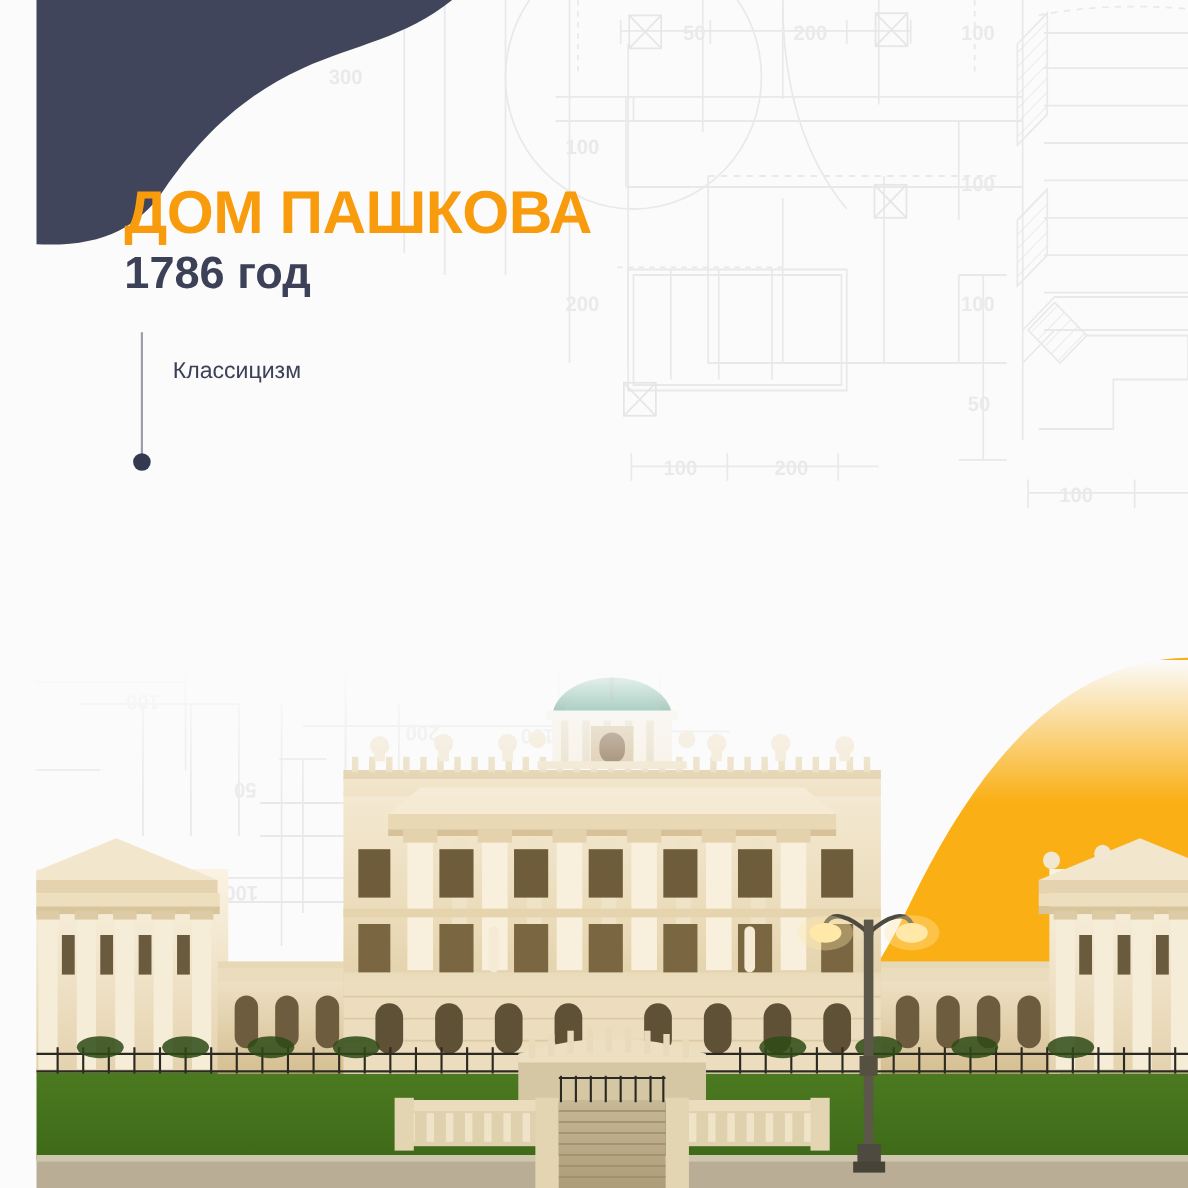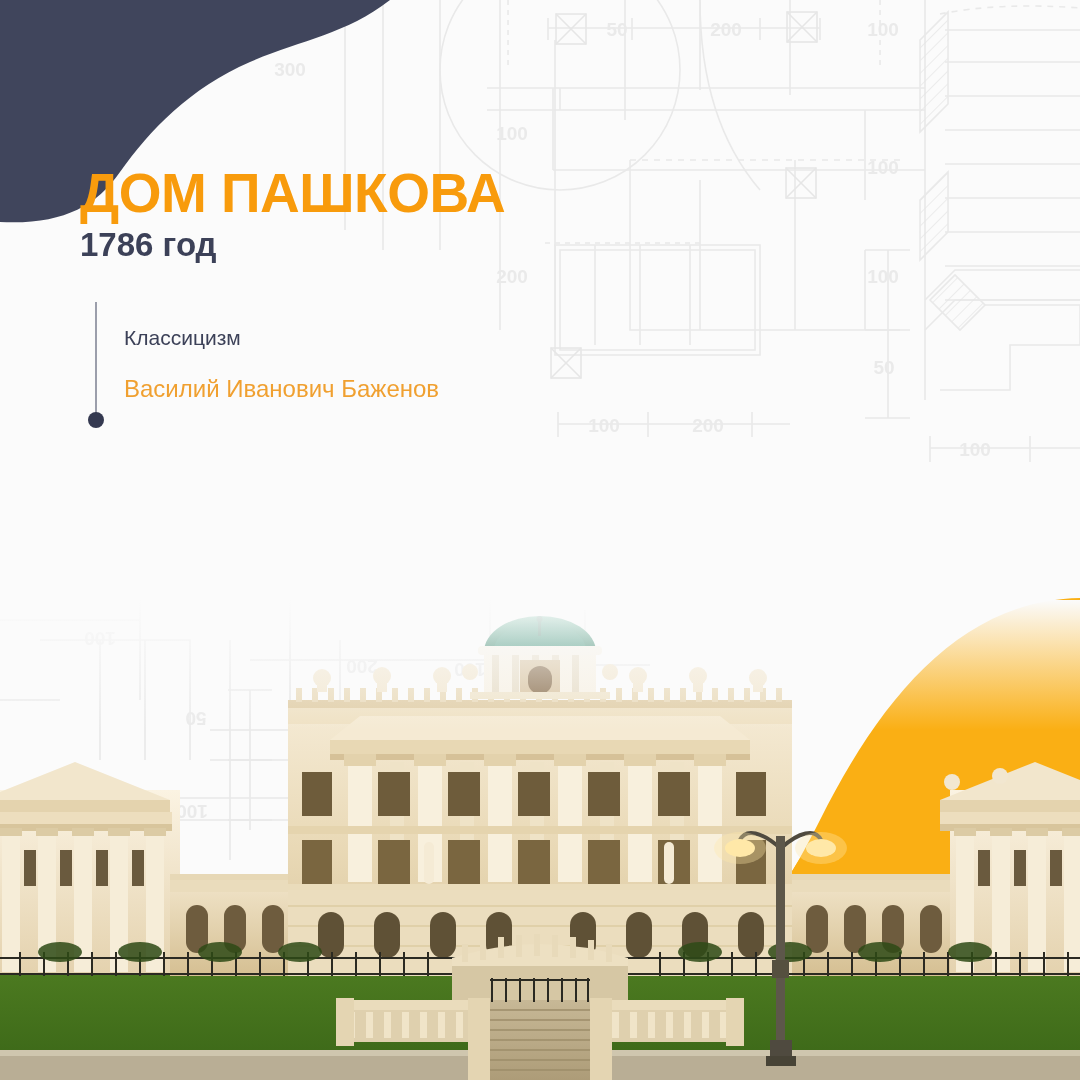--- a/index.html
+++ b/index.html
@@ -6,39 +6,39 @@
   * { margin:0; padding:0; box-sizing:border-box; }
   html,body { background:#555; }
   .canvas {
     position:relative;
     width:1080px; height:1080px;
     background:#FBFBFB;
     overflow:hidden;
     font-family:"Liberation Sans","DejaVu Sans",sans-serif;
     margin:0 auto;
   }
-  .layer { position:absolute; inset:0; }
+  .layer { position:absolute; inset:0;margin-left:33px; }
   .blueprint-layer  { z-index:1; }
   .orange-blob      { z-index:2; }
   .photo-layer      { z-index:3; }
   .navy-wave        { z-index:4; }
   .text-layer       { z-index:5; }
 
   
   .title {
     position:absolute; left:80px; top:166px;
     font-size:55px; font-weight:bold;
     letter-spacing:-0.5px;
     color:#F89B0C;
     line-height:1;
     white-space:nowrap;
   }
   .subtitle {
     position:absolute; left:80px; top:228px;
-    font-size:33px; font-weight:bold;
+    font-size:41px; font-weight:bold;
     color:#3C4158;
     line-height:1;
     letter-spacing:0px;
     white-space:nowrap;
   }
   .marker-line {
     position:absolute; left:95px; top:302px;
     width:2px; height:112px;
     background:#9B9EAB;
   }
@@ -679,16 +679,15 @@
 
     <div class="title">ДОМ ПАШКОВА</div>
 
     <div class="subtitle">1786 год</div>
 
     <div class="marker-line"></div>
     <div class="marker-dot"></div>
 
     <div class="meta-style">Классицизм</div>
 
-    <div class="meta-architect">Василий Иванович Баженов</div>
   </div>
 
 </div>
 
 </body></html>

